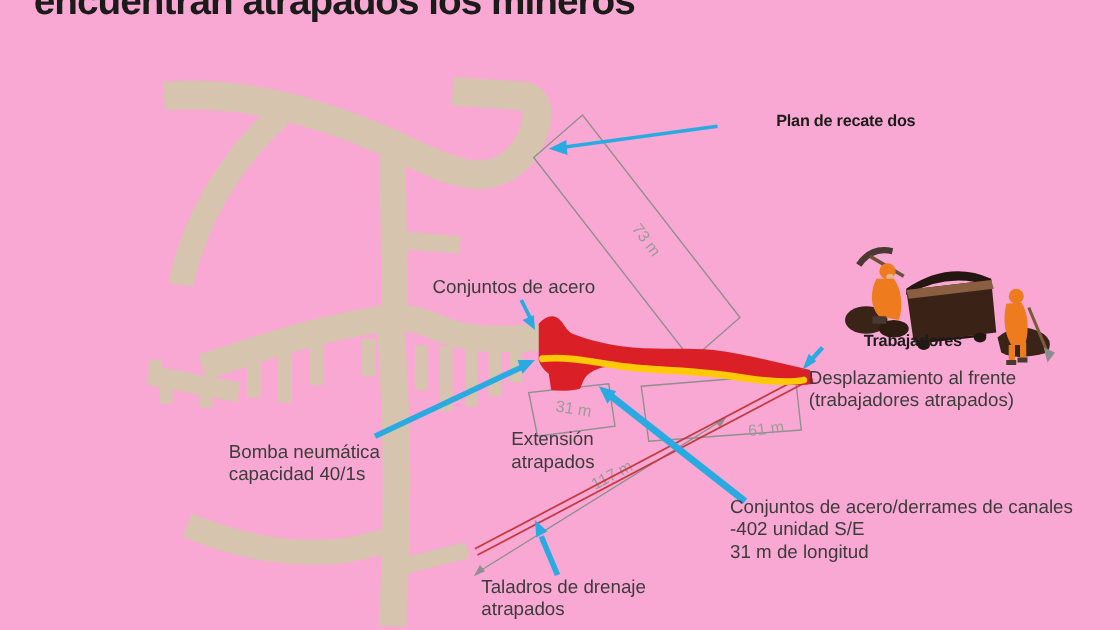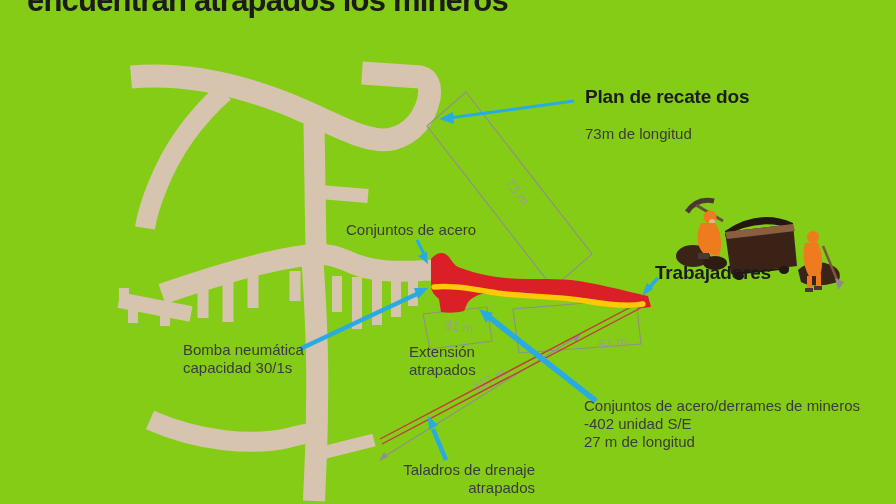--- a/index.html
+++ b/index.html
@@ -1,28 +1,28 @@
 <!DOCTYPE html>
 <html><head>
 <meta charset="utf-8">
 <style>
   html,body{margin:0;padding:0;background:#fff;}
   #stage{
-    position:relative;width:896px;height:504px;overflow:hidden;background:#84cc16;
+    position:relative;width:896px;height:504px;overflow:hidden;background:#f9a8d4;
     font-family:"Liberation Sans", sans-serif;color:#3c3c3b;
   }
   .lbl{position:absolute;font-size:15px;line-height:18px;color:#3c3c3b;}
-  .lbl b{display:block;font-size:19px;line-height:21px;color:#1c1c1a;letter-spacing:-0.2px;}
+  .lbl b{display:block;font-size:13px;line-height:21px;color:#1c1c1a;letter-spacing:-0.2px;margin-left:36px;}
   #title{
     position:absolute;left:27px;top:-17px;font-size:31px;font-weight:bold;
     color:#1b1b19;letter-spacing:-0.8px;white-space:nowrap;
   }
   svg{position:absolute;left:0;top:0;}
   .mtxt{font-size:13px;fill:#9c9c9b;}
-  .center{text-align:right;}
+  .center{text-align:left;}
 </style>
 </head>
 <body>
 
 <div id="stage">
 
   <div id="title">encuentran atrapados los mineros</div>
 
   <svg width="896" height="504" viewBox="0 0 896 504">
 
@@ -141,45 +141,48 @@
       <g>
         <line x1="446" y1="460" x2="433" y2="429" stroke-width="4.5" fill="none"></line>
         <polygon points="428,416 438,425 429,430" stroke="none"></polygon>
       </g>
     </g>
   </svg>
 
   <div class="lbl" style="left:585px;top:86px;width:290px">
     <b>Plan de recate dos</b>
     <br>
-    <span>73m de longitud</span>
   </div>
 
   <div class="lbl" style="left:655px;top:262px;width:230px">
     <b>Trabajadores</b>
   </div>
 
   <div class="lbl" style="left:346px;top:221px">
     <span>Conjuntos de acero</span>
   </div>
+  <div class="lbl" style="left:647px;top:294px;width:230px">
+    <span>Desplazamiento al frente</span><br>
+    <span>(trabajadores atrapados)</span>
+  </div>
 
-  <div class="lbl" style="left:183px;top:341px;width:140px">
+  <div class="lbl" style="left:183px;top:353px;width:140px">
     <span>Bomba neumática</span><br>
-    <span>capacidad 30/1s</span>
+    <span>capacidad 40/1s</span>
   </div>
 
   <div class="lbl" style="left:409px;top:343px;width:100px">
     <span>Extensión</span><br>
     <span>atrapados</span>
   </div>
 
   <div class="lbl" style="left:584px;top:397px;width:300px">
-    <span>Conjuntos de acero/derrames de mineros</span><br>
+    <span>Conjuntos de acero/derrames de canales</span><br>
     <span>-402 unidad S/E</span><br>
-    <span>27 m de longitud</span>
+    <span>31 m de longitud</span>
   </div>
 
   <div class="lbl center" style="left:385px;top:461px;width:150px">
     <span>Taladros de drenaje</span><br>
     <span>atrapados</span>
   </div>
 
 </div>
 
 </body></html>

